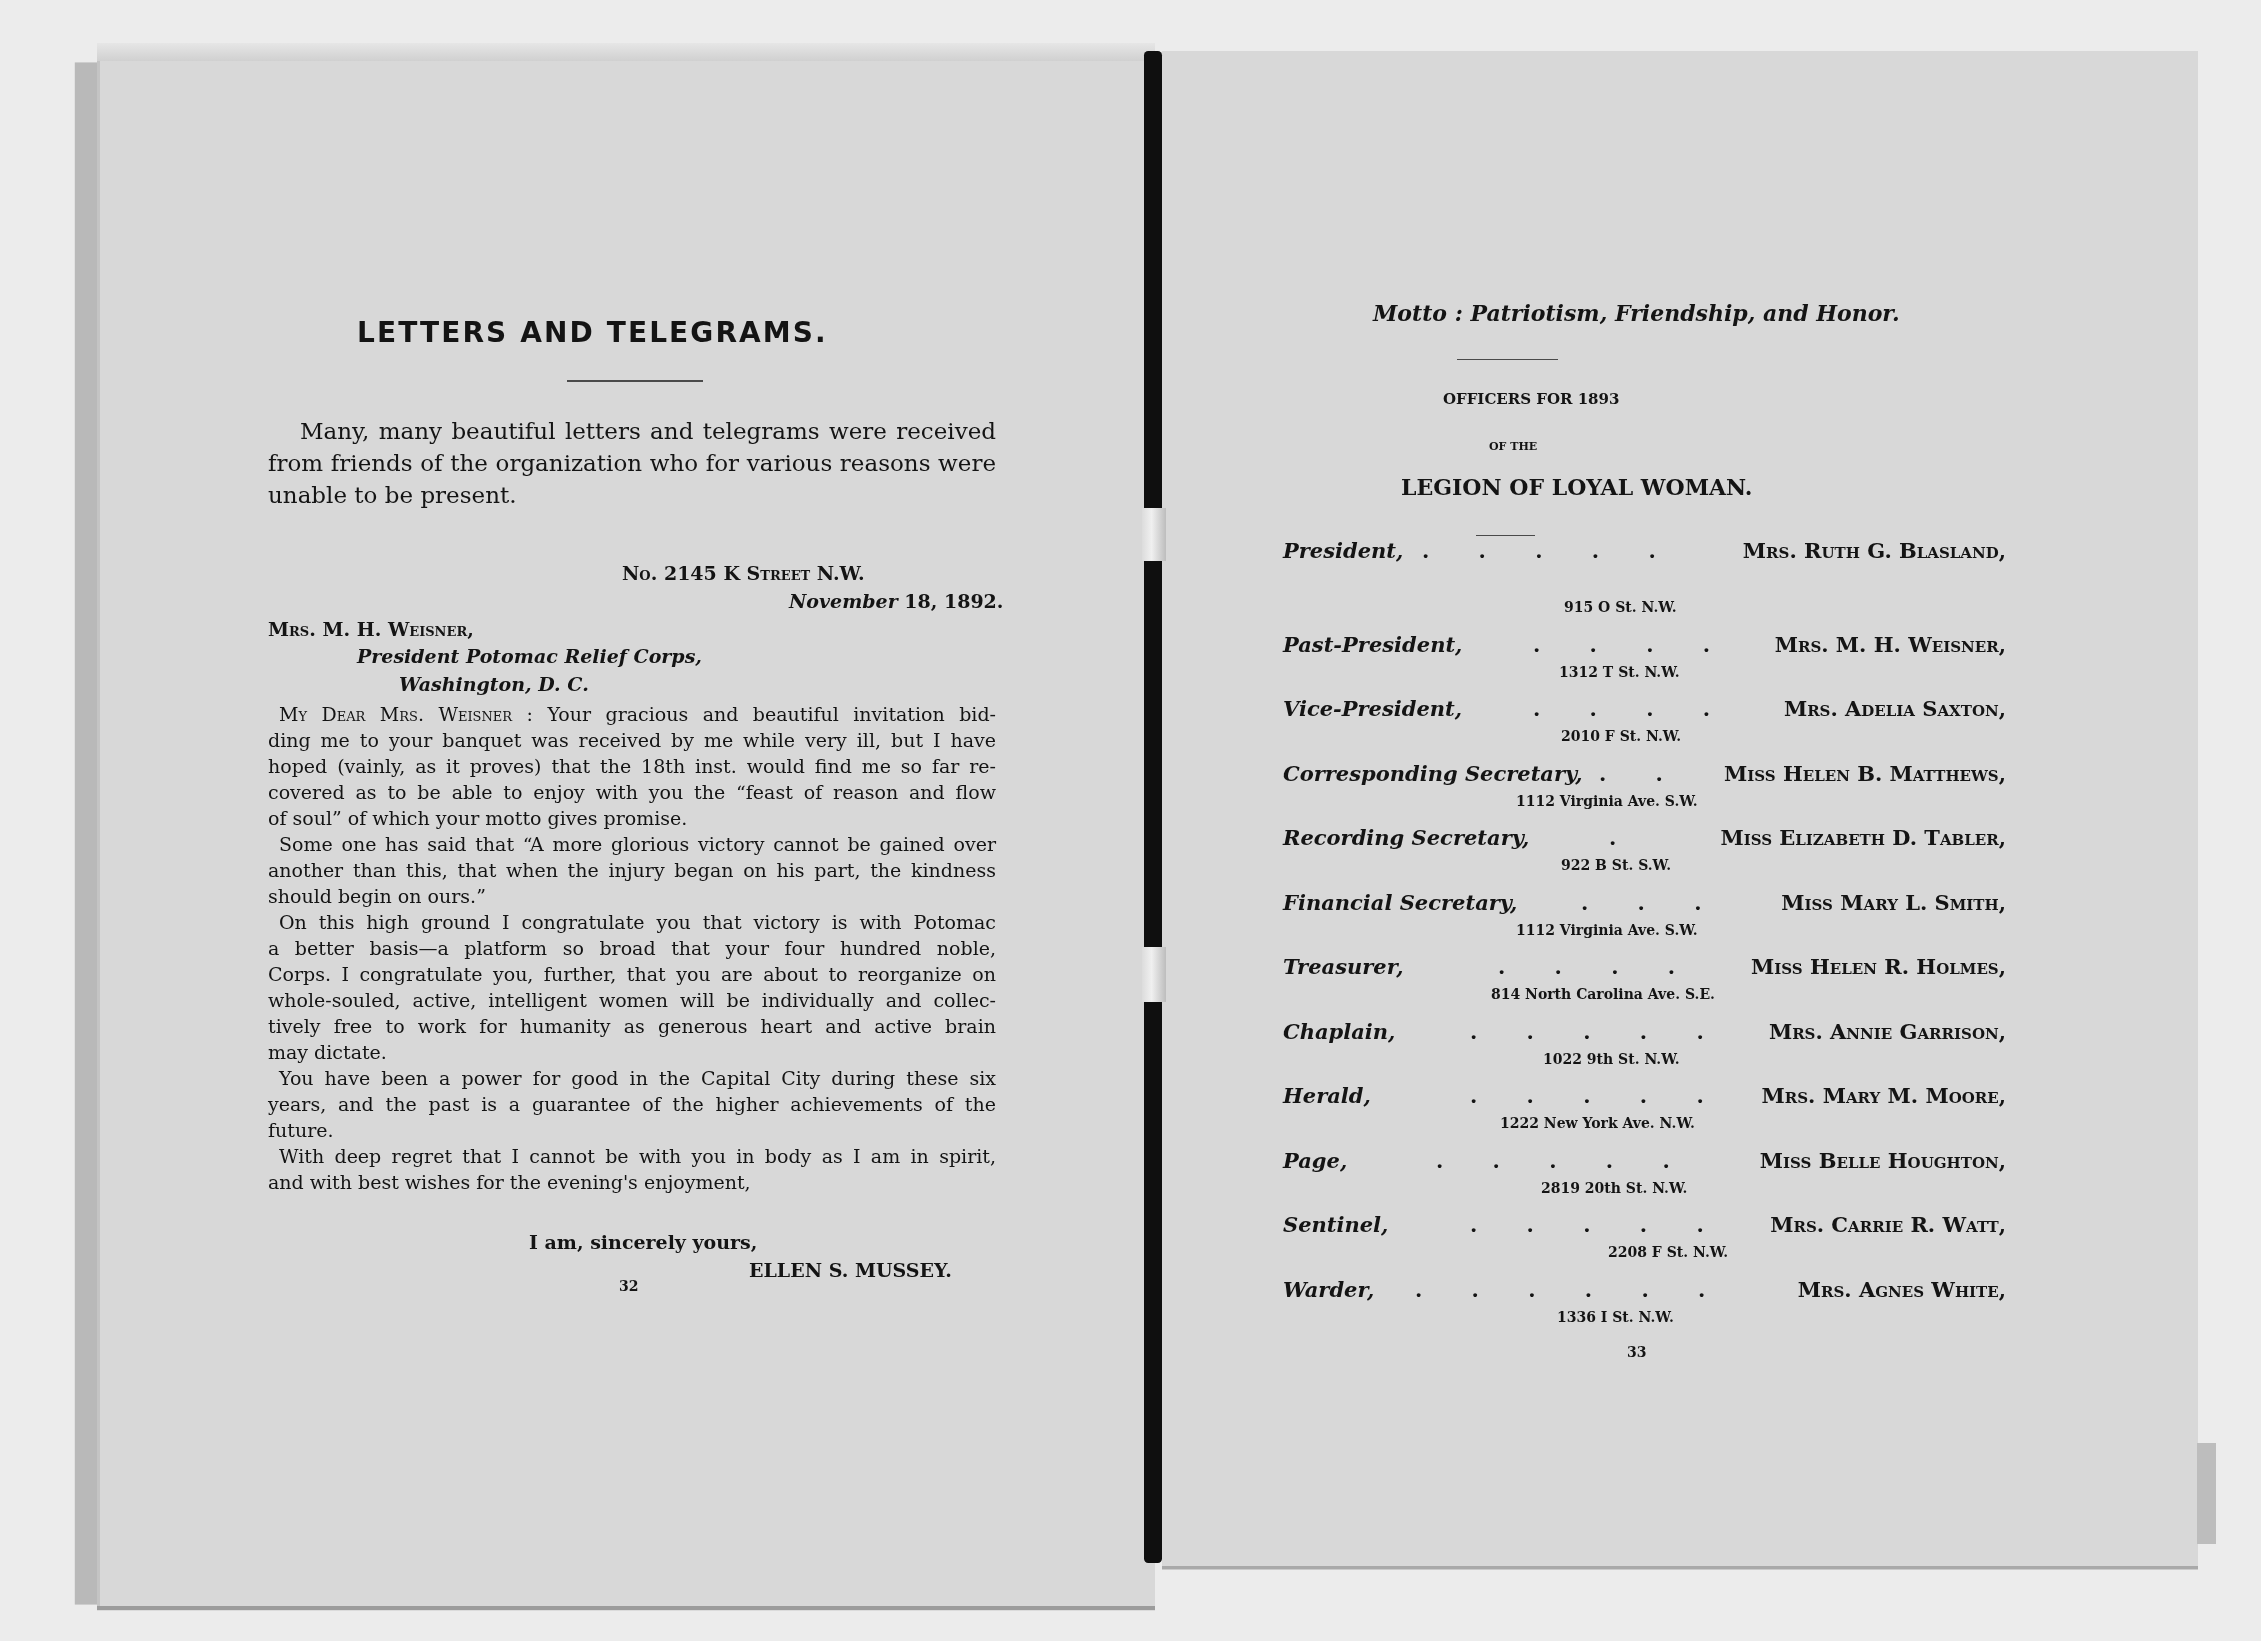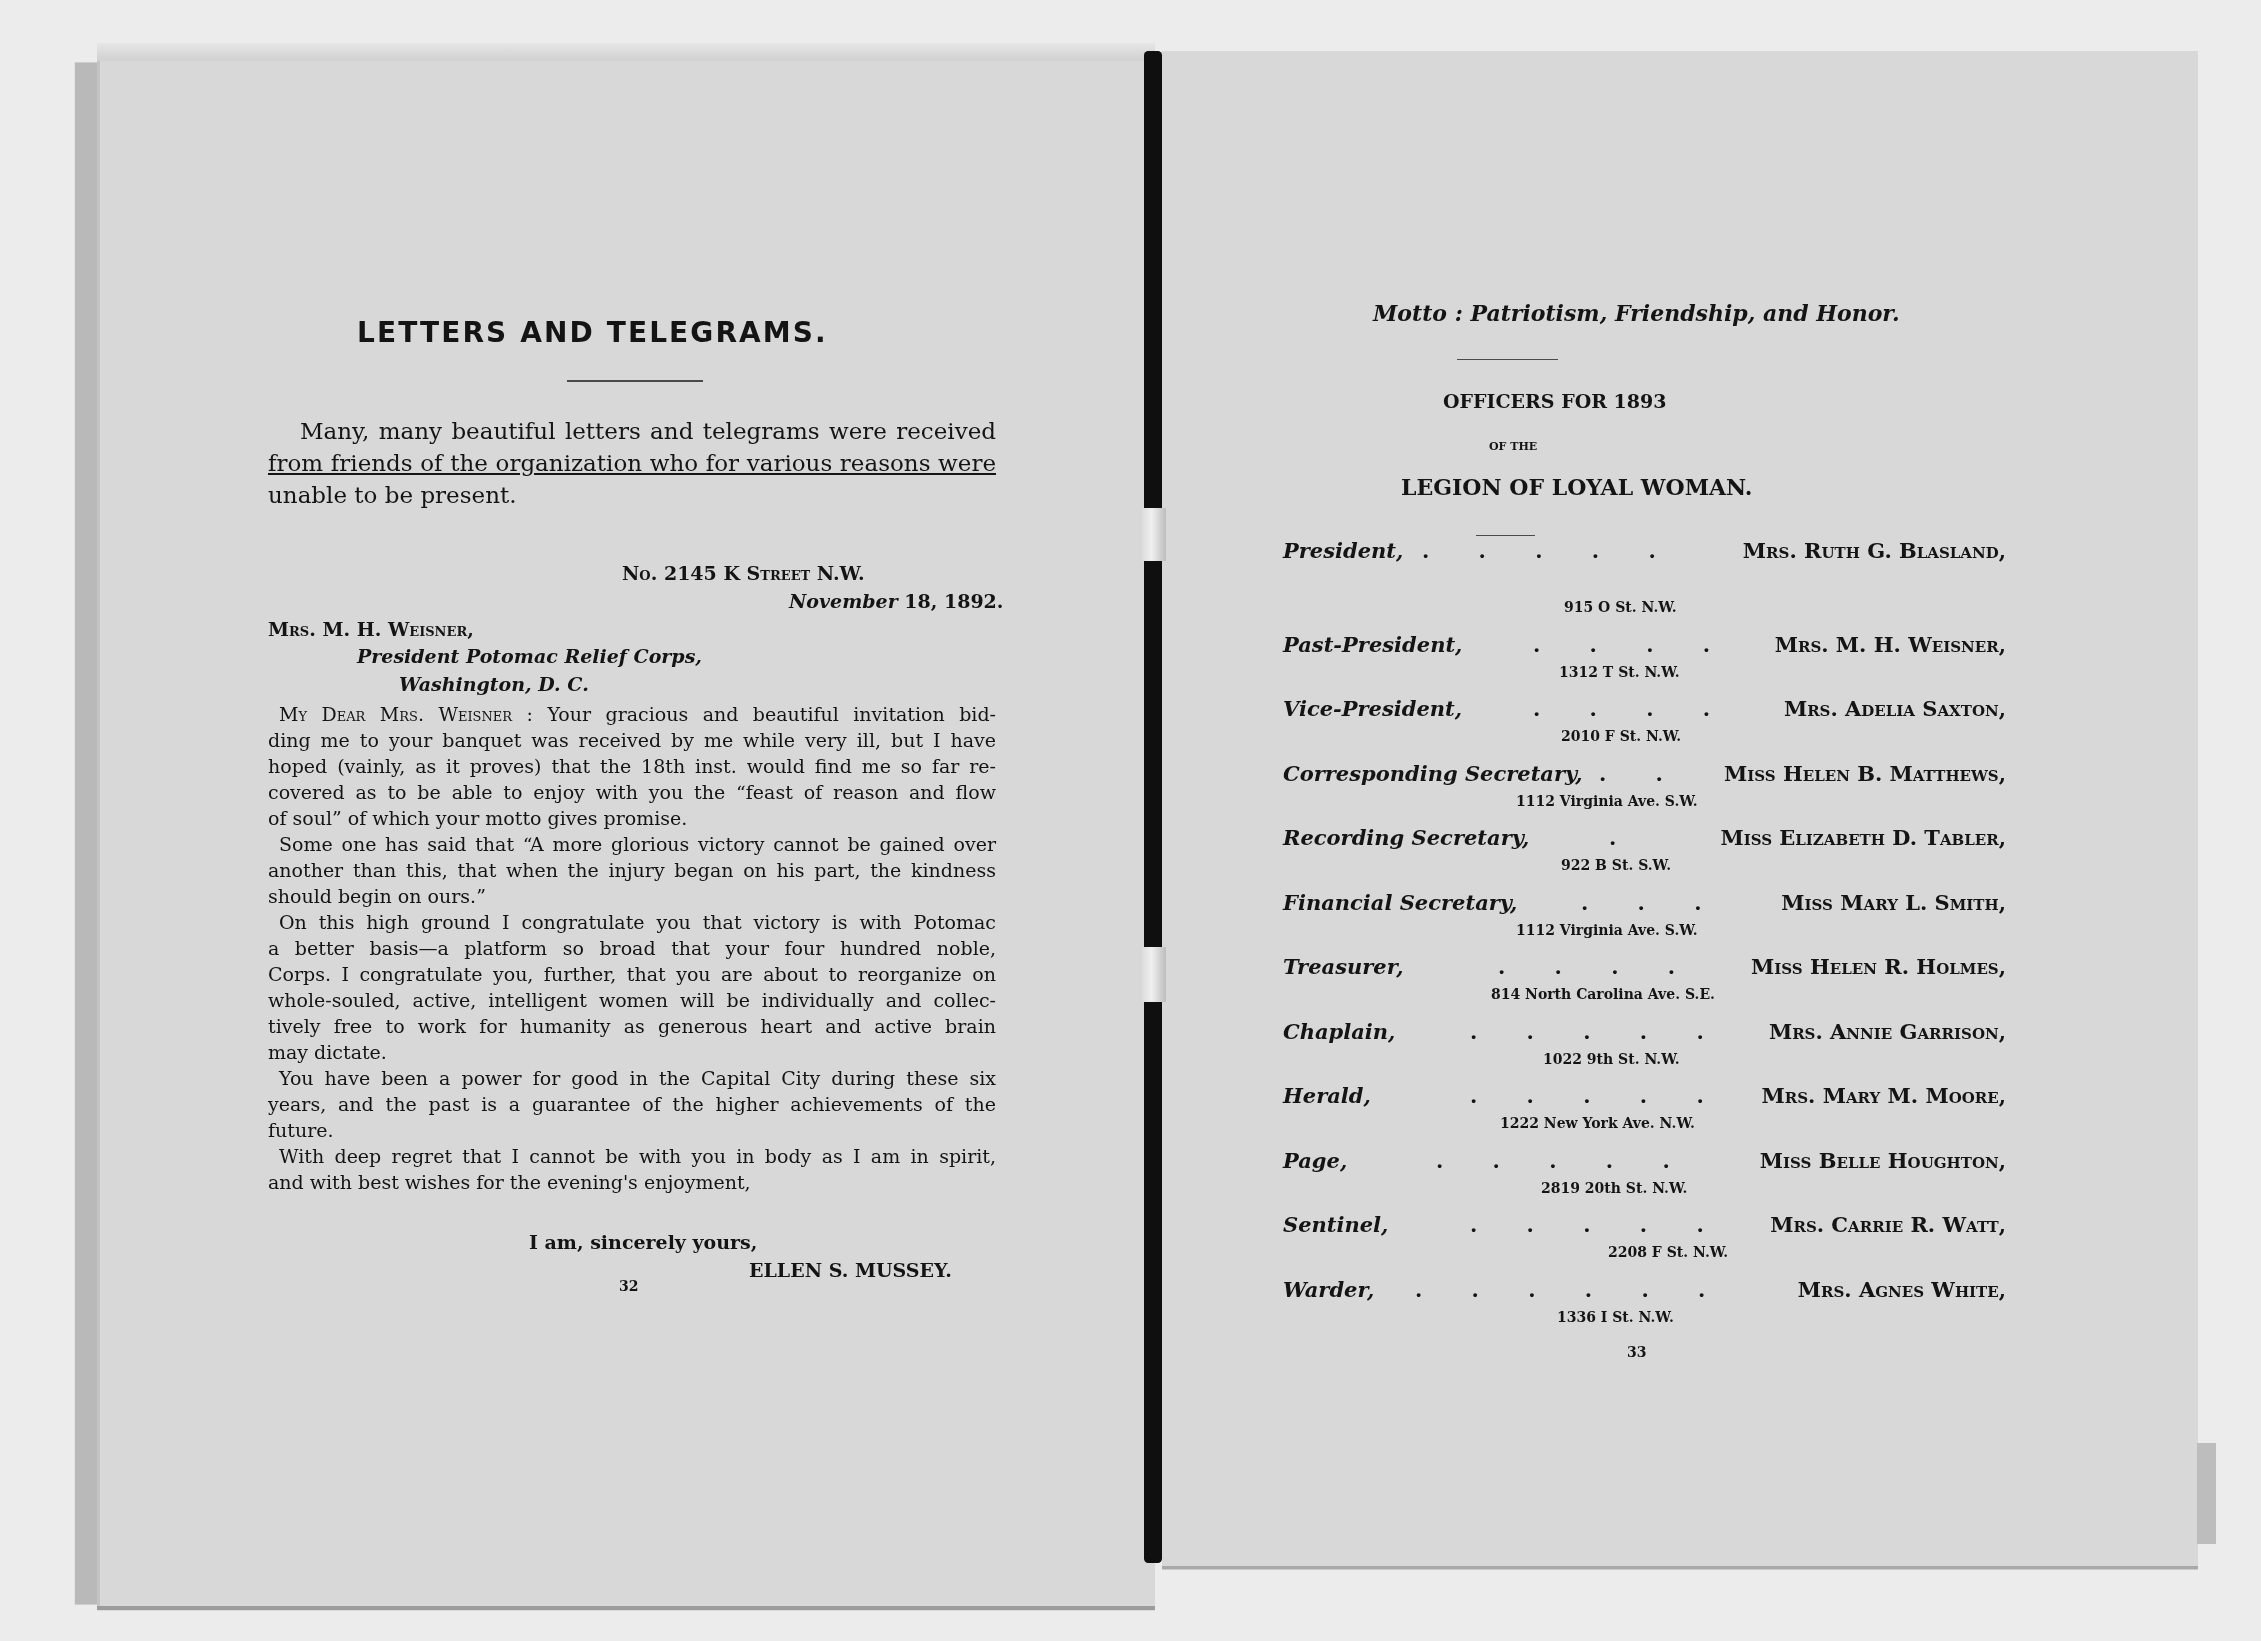--- a/index.html
+++ b/index.html
@@ -50,21 +50,21 @@
 <div id="right-edge"></div>
 <div id="spine"></div>
 <div class="spine-gap" id="gap1"></div>
 <div class="spine-gap" id="gap2"></div>
 
 <div class="txt h1" style="left:357px; top:316px;">LETTERS AND TELEGRAMS.</div>
 <div class="rule" style="left:567px; top:380px; width:136px;"></div>
 
 <div class="para body" style="left:268px; top:416px;">
   <span class="line just" style="height:32px; text-indent:32px;">Many, many beautiful letters and telegrams were received</span>
-  <span class="line just" style="height:32px;text-decoration:underline;">from friends of the organization who for various reasons were</span>
+  <span class="line just" style="height:32px;">from friends of the organization who for various reasons were</span>
   <span class="line" style="height:32px;">unable to be present.</span>
 </div>
 
 <div class="txt small" style="left:622px; top:560px;"><span class="sc">No. 2145 K Street N.W.</span></div>
 <div class="txt small" style="left:789px; top:588px;"><span class="it">November</span><span> 18, 1892.</span></div>
 
 <div class="txt small sc" style="left:268px; top:616px;">Mrs. M. H. Weisner,</div>
 <div class="txt small it" style="left:357px; top:643px;">President Potomac Relief Corps,</div>
 <div class="txt small it" style="left:399px; top:671px;">Washington, D. C.</div>
 
@@ -89,21 +89,21 @@
   <span class="line just" style="padding-left:11px; width:717px;">With deep regret that I cannot be with you in body as I am in spirit,</span>
   <span class="line">and with best wishes for the evening's enjoyment,</span>
 </div>
 
 <div class="txt small" style="left:529px; top:1229px;">I am, sincerely yours,</div>
 <div class="txt small" style="left:749px; top:1257px;">ELLEN S. MUSSEY.</div>
 <div class="pnum" style="left:619px; top:1278px;">32</div>
 
 <div class="txt it" style="left:1373px; top:300px; font-size:22px;">Motto : Patriotism, Friendship, and Honor.</div>
 <div class="rule" style="left:1457px; top:359px; width:101px; height:1.4px;"></div>
-<div class="txt" style="left:1443px; top:390px; font-size:19px;">OFFICERS FOR 1893</div>
+<div class="txt" style="left:1443px; top:390px; font-size:15px;">OFFICERS FOR 1893</div>
 <div class="txt" style="left:1489px; top:440px; font-size:11px;">OF THE</div>
 <div class="txt" style="left:1401px; top:474px; font-size:22px;">LEGION OF LOYAL WOMAN.</div>
 <div class="rule" style="left:1476px; top:535px; width:59px; height:1.4px;"></div>
 
 <div>
 
   <div class="off-row" style="top:538px;">
     <span class="off-title">President,</span>
     <span class="off-dots" style="left:139px;">. . . . .</span>
     <span class="off-name">Mrs. Ruth G. Blasland,</span>

